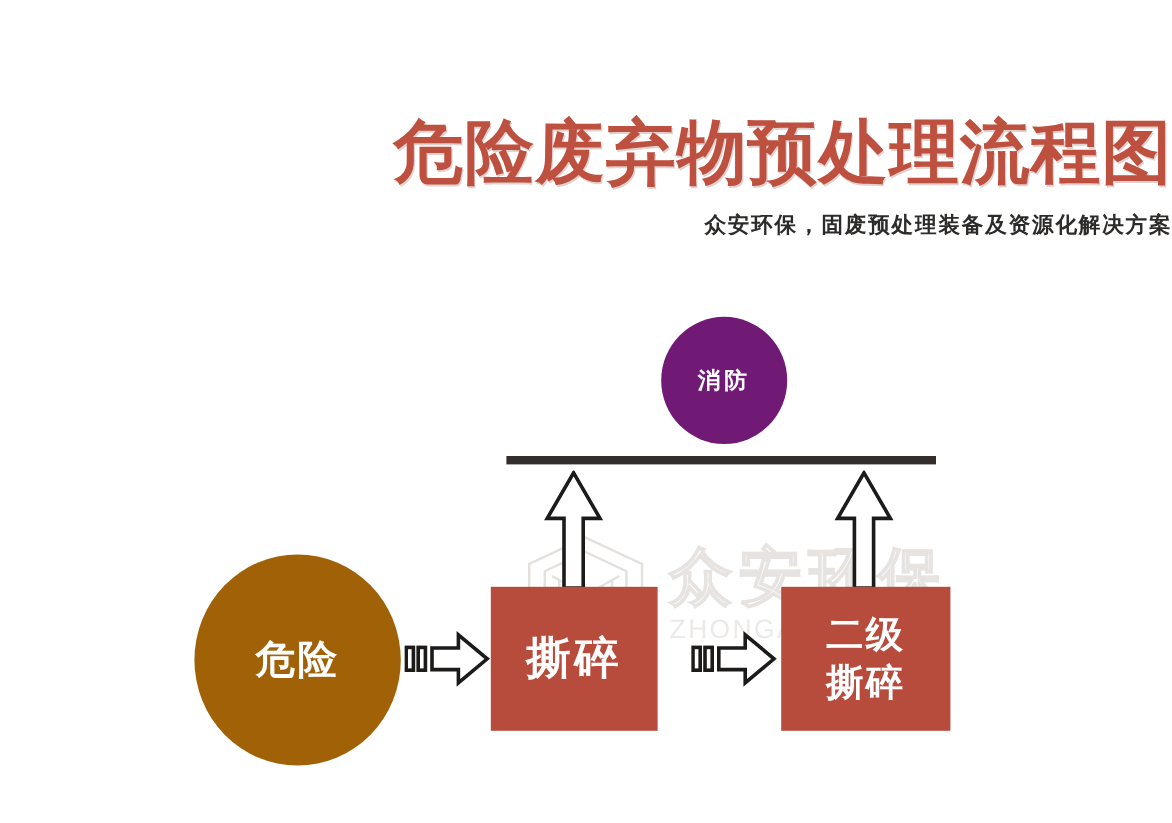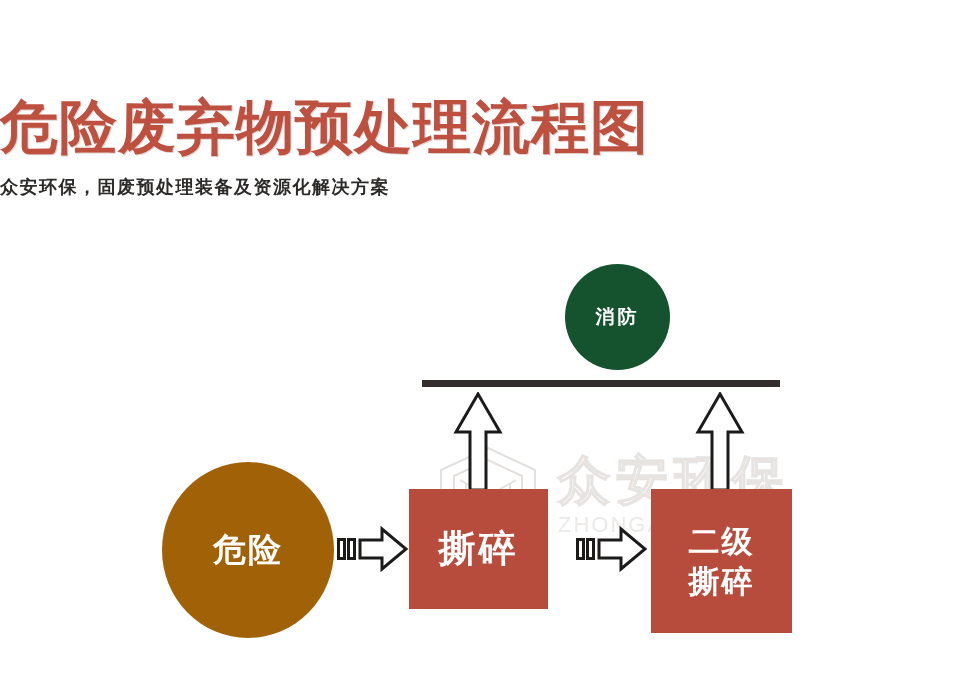--- a/index.html
+++ b/index.html
@@ -17,21 +17,21 @@
     background: #ffffff;
     overflow: hidden;
   }
 
   
   #header-block {
     position: absolute;
     left: 0;
     top: 96px;
     width: 977px;
-    text-align: left;
+    text-align: right;
   }
   #page-title {
     font-family: "DejaVu Sans", "Liberation Sans", sans-serif;
     font-size: 58px;
     font-weight: bold;
     letter-spacing: 1px;
     color: #bd503e;
     line-height: 1.08;
     white-space: nowrap;
     text-shadow: 1px 1px 0 rgba(120,45,35,0.22);
@@ -76,25 +76,25 @@
   }
   #node-hazardous-waste .node-label {
     color: #ffffff;
     font-family: "DejaVu Sans", "Liberation Sans", sans-serif;
     font-size: 33px;
     font-weight: bold;
     line-height: 1.28;
     letter-spacing: 2px;
   }
   #node-fire-protection {
-    left: 565px;
+    left: 551px;
     top: 264px;
     width: 105px;
     height: 106px;
-    background: #14532d;
+    background: #701a75;
   }
   #node-fire-protection .node-label {
     color: #ffffff;
     font-family: "DejaVu Sans", "Liberation Sans", sans-serif;
     font-size: 19px;
     font-weight: bold;
     letter-spacing: 3px;
   }
 
   .node-box {
@@ -115,21 +115,21 @@
     color: #ffffff;
     font-family: "DejaVu Sans", "Liberation Sans", sans-serif;
     font-size: 37px;
     font-weight: bold;
     letter-spacing: 3px;
   }
   #node-secondary-shred {
     left: 651px;
     top: 489px;
     width: 141px;
-    height: 144px;
+    height: 120px;
   }
   #node-secondary-shred .node-label {
     color: #ffffff;
     font-family: "DejaVu Sans", "Liberation Sans", sans-serif;
     font-size: 31px;
     font-weight: bold;
     line-height: 1.3;
     letter-spacing: 2px;
   }
 

